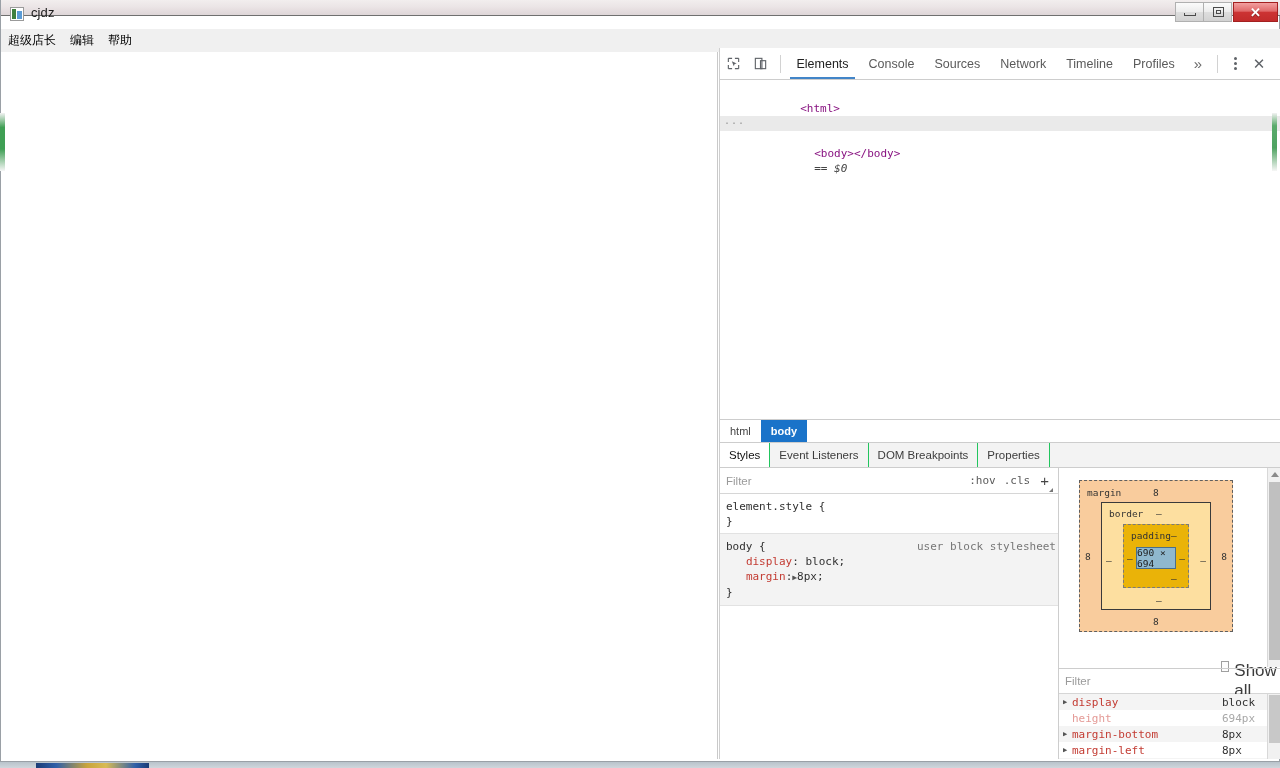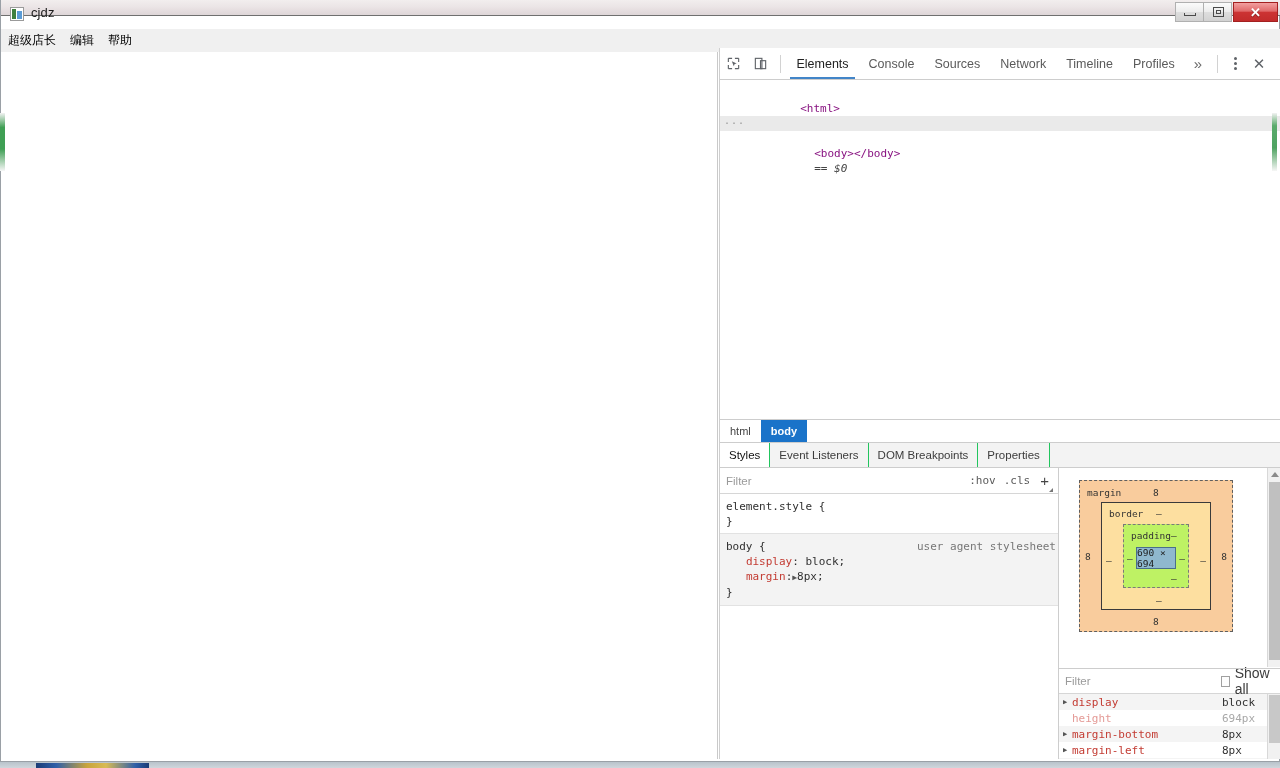--- a/index.html
+++ b/index.html
@@ -472,21 +472,21 @@
     right: 21px; bottom: 21px;
     border: 1px solid #3a3a3a;
     background: #fddfa0;
     box-sizing: border-box;
   }
   .mbox-padding {
     position: absolute;
     left: 21px; top: 21px;
     right: 21px; bottom: 21px;
     border: 1px dashed #7a7a7a;
-    background: #bef264;
+    background: #eab308;
     box-sizing: border-box;
     padding-left: 43px;
   }
   .mbox-content {
     position: absolute;
     left: 12px; top: 22px;
     right: 12px; height: 22px;
     border: 1px solid #4a6f8a;
     background: #8fb8ce;
     box-sizing: border-box;
@@ -555,24 +555,24 @@
     border: none;
     outline: none;
     font-size: 11.5px;
     background: transparent;
     color: #222;
     font-family: "Liberation Sans", sans-serif;
   }
   .computed-filter::placeholder { color: #9a9a9a; }
   .showall {
     display: flex;
-    align-items: center;
+    align-items: flex-start;
     gap: 5px;
     color: #3c3c3c;
-    font-size: 14px;
+    font-size: 17px;
     cursor: default;
   }
   .chk {
     width: 11px; height: 11px;
     border: 1px solid #a0a0a0;
     background: #fdfdfd;
     box-sizing: border-box;
     display: inline-block;
   }
 
@@ -747,21 +747,21 @@
           <div class="filter-row">
             <input class="filter-input" type="text" placeholder="Filter" style="">
             <span class="pseudo">:hov</span>
             <span class="pseudo">.cls</span>
             <span class="plus-btn">+</span>
           </div>
 
           <div class="css-block"><span>element.style {</span>
 <span>}</span></div>
 
-          <div class="css-block ua"><span class="ua-label">user agent stylesheet</span><span>body {</span>
+          <div class="css-block ua"><span class="ua-label">user block stylesheet</span><span>body {</span>
    <span class="prop-name">display</span>: <span class="prop-val">block;</span>
    <span class="prop-name">margin</span>:<span class="tri">▶</span><span class="prop-val">8px;</span>
 <span>}</span></div>
         </div>
 
         <div class="metrics-pane">
 
           <div class="metrics-box-wrap">
             <div class="mbox">
               <span class="lbl lbl-margin-title">margin</span>

